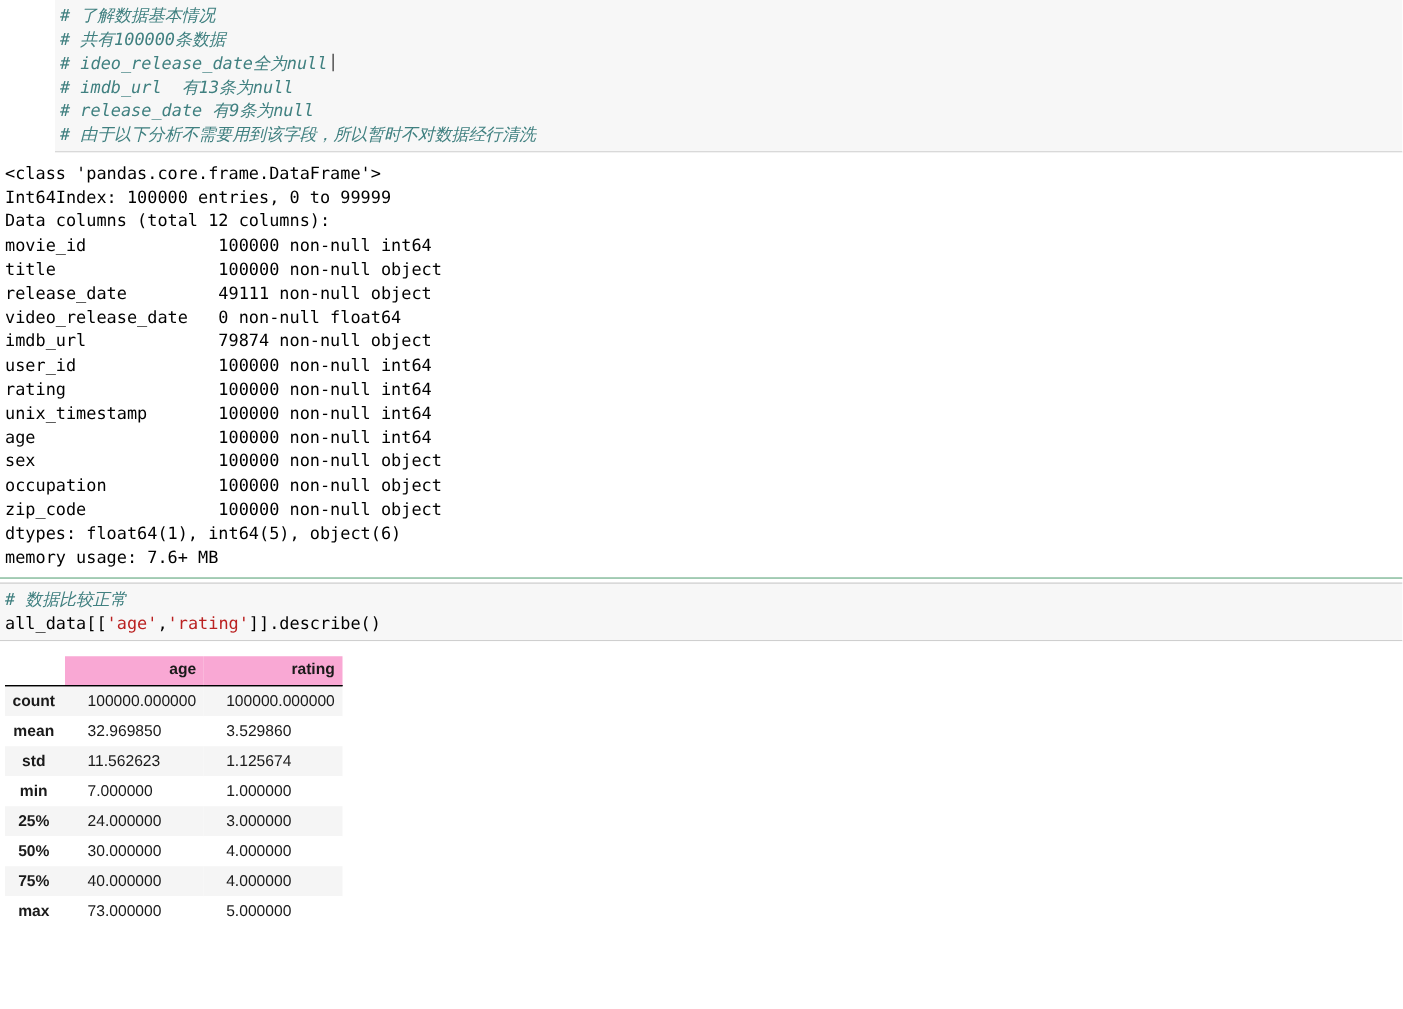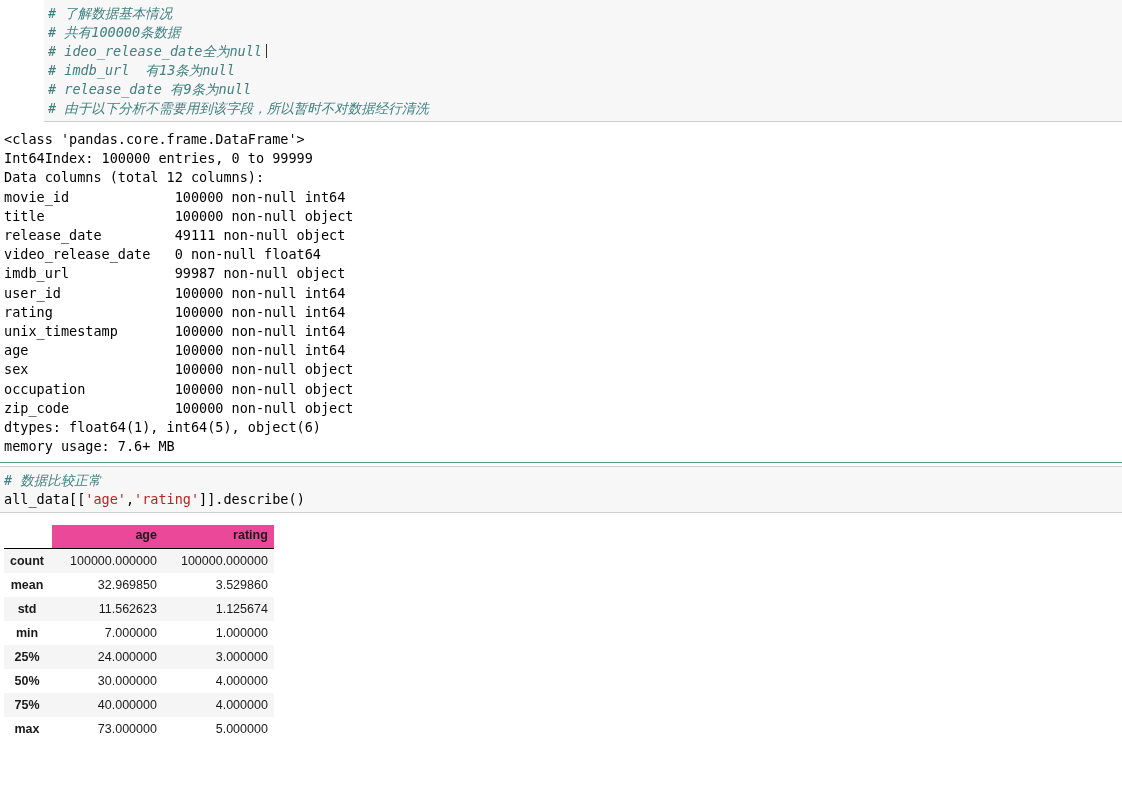--- a/index.html
+++ b/index.html
@@ -88,36 +88,36 @@
     font-size: 12.5px;
     color: #1a1a1a;
     border: none;
   }
   table.dataframe thead th {
     text-align: right;
     font-weight: bold;
     padding: 3px 6px 6px 6px;
     border: none;
     border-bottom: 1px solid #000000;
-    background: #ec4899;
+    background: #f9a8d4;
     white-space: nowrap;
   }
   table.dataframe thead th.corner {
     border-bottom: 1px solid #000000;
     background: #ffffff;
   }
   table.dataframe tbody th {
     text-align: center;
     font-weight: bold;
     padding: 5px 8px 5px 6px;
     border: none;
     white-space: nowrap;
   }
   table.dataframe tbody td {
-    text-align: right;
+    text-align: left;
     padding: 5px 6px 5px 18px;
     border: none;
     white-space: nowrap;
   }
   table.dataframe tbody tr:nth-child(odd) th,
   table.dataframe tbody tr:nth-child(odd) td {
     background: #f5f5f5;
   }
   table.dataframe tbody tr:nth-child(even) th,
   table.dataframe tbody tr:nth-child(even) td {
@@ -137,21 +137,21 @@
 </div>
 
 <div class="output-text">
   <div class="output-line">&lt;class 'pandas.core.frame.DataFrame'&gt;</div>
   <div class="output-line">Int64Index: 100000 entries, 0 to 99999</div>
   <div class="output-line">Data columns (total 12 columns):</div>
   <div class="output-line">movie_id             100000 non-null int64</div>
   <div class="output-line">title                100000 non-null object</div>
   <div class="output-line">release_date         49111 non-null object</div>
   <div class="output-line">video_release_date   0 non-null float64</div>
-  <div class="output-line">imdb_url             99987 non-null object</div>
+  <div class="output-line">imdb_url             79874 non-null object</div>
   <div class="output-line">user_id              100000 non-null int64</div>
   <div class="output-line">rating               100000 non-null int64</div>
   <div class="output-line">unix_timestamp       100000 non-null int64</div>
   <div class="output-line">age                  100000 non-null int64</div>
   <div class="output-line">sex                  100000 non-null object</div>
   <div class="output-line">occupation           100000 non-null object</div>
   <div class="output-line">zip_code             100000 non-null object</div>
   <div class="output-line">dtypes: float64(1), int64(5), object(6)</div>
   <div class="output-line">memory usage: 7.6+ MB</div>
 </div>

